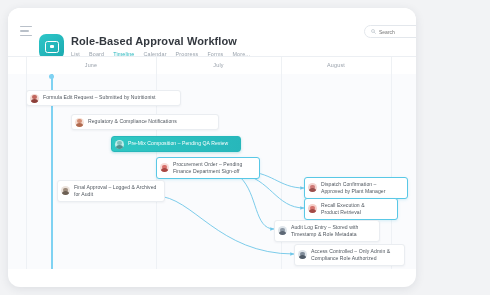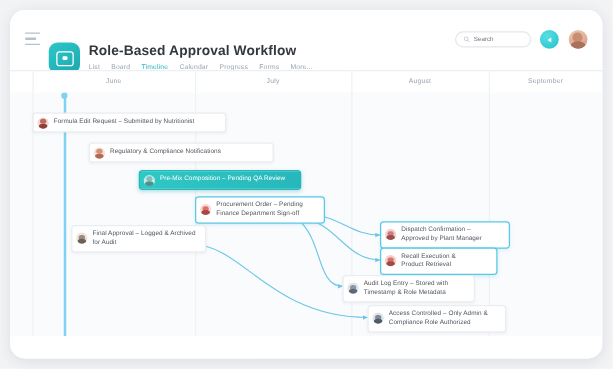--- a/index.html
+++ b/index.html
@@ -4,21 +4,21 @@
 <style>
   html,body{margin:0;padding:0;}
   body{
     width:490px;height:295px;
     background:#f2f3f5;
     font-family:"Liberation Sans", sans-serif;
     overflow:hidden;
   }
   .window{
     position:absolute;left:8px;top:8px;
-    width:474px;height:279px;
+    width:408px;height:279px;
     background:#ffffff;
     border-radius:12px;
     box-shadow:0 2px 10px rgba(40,50,70,.10);
     overflow:hidden;
   }
 
   
   .header{
     position:absolute;left:0;top:0;width:474px;height:48px;
     background:#ffffff;

